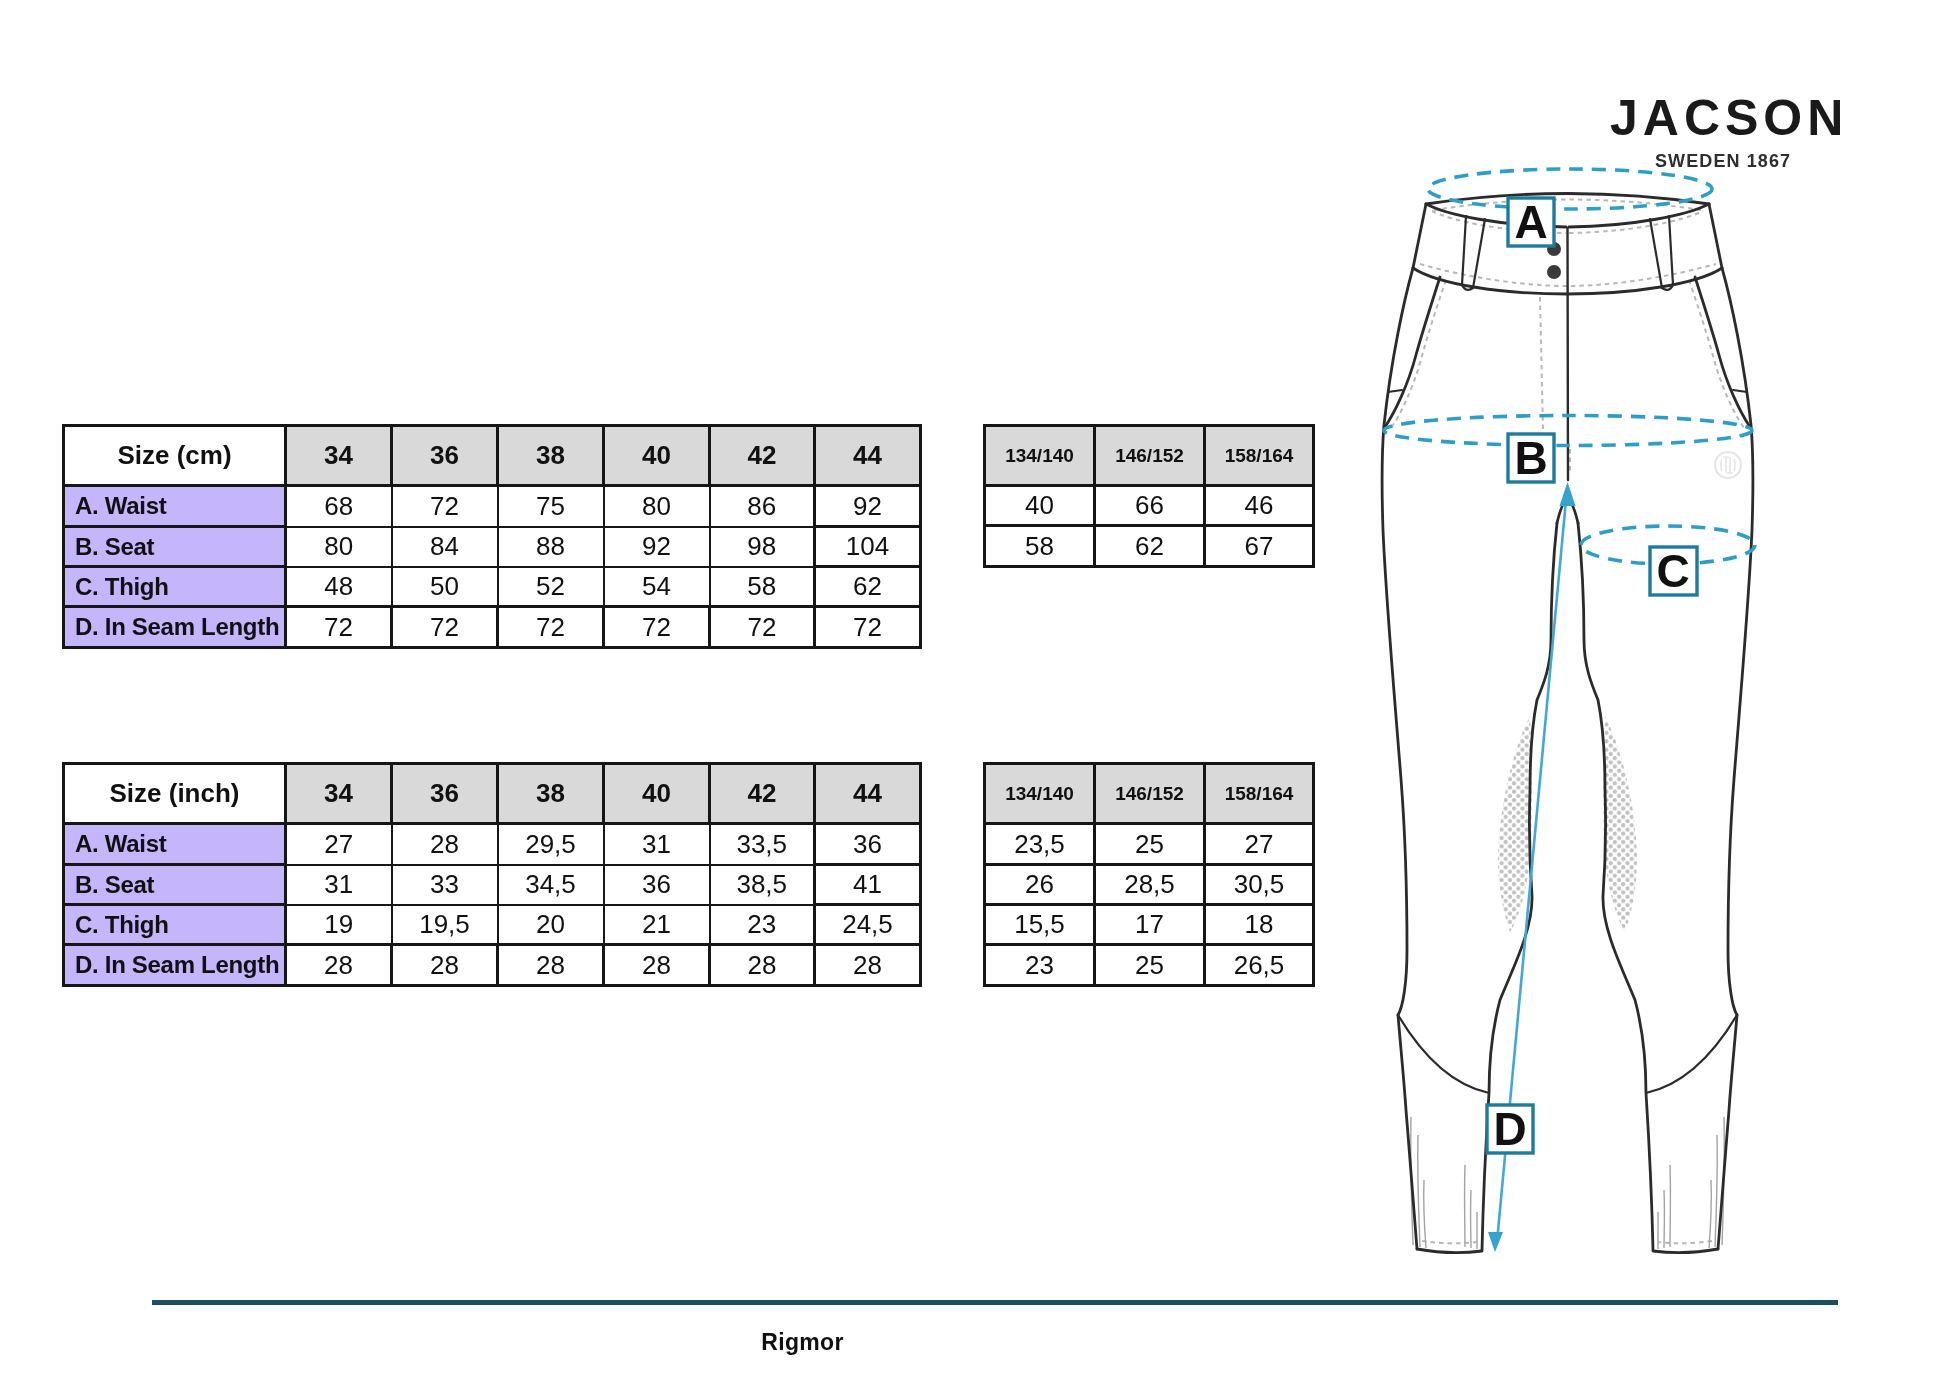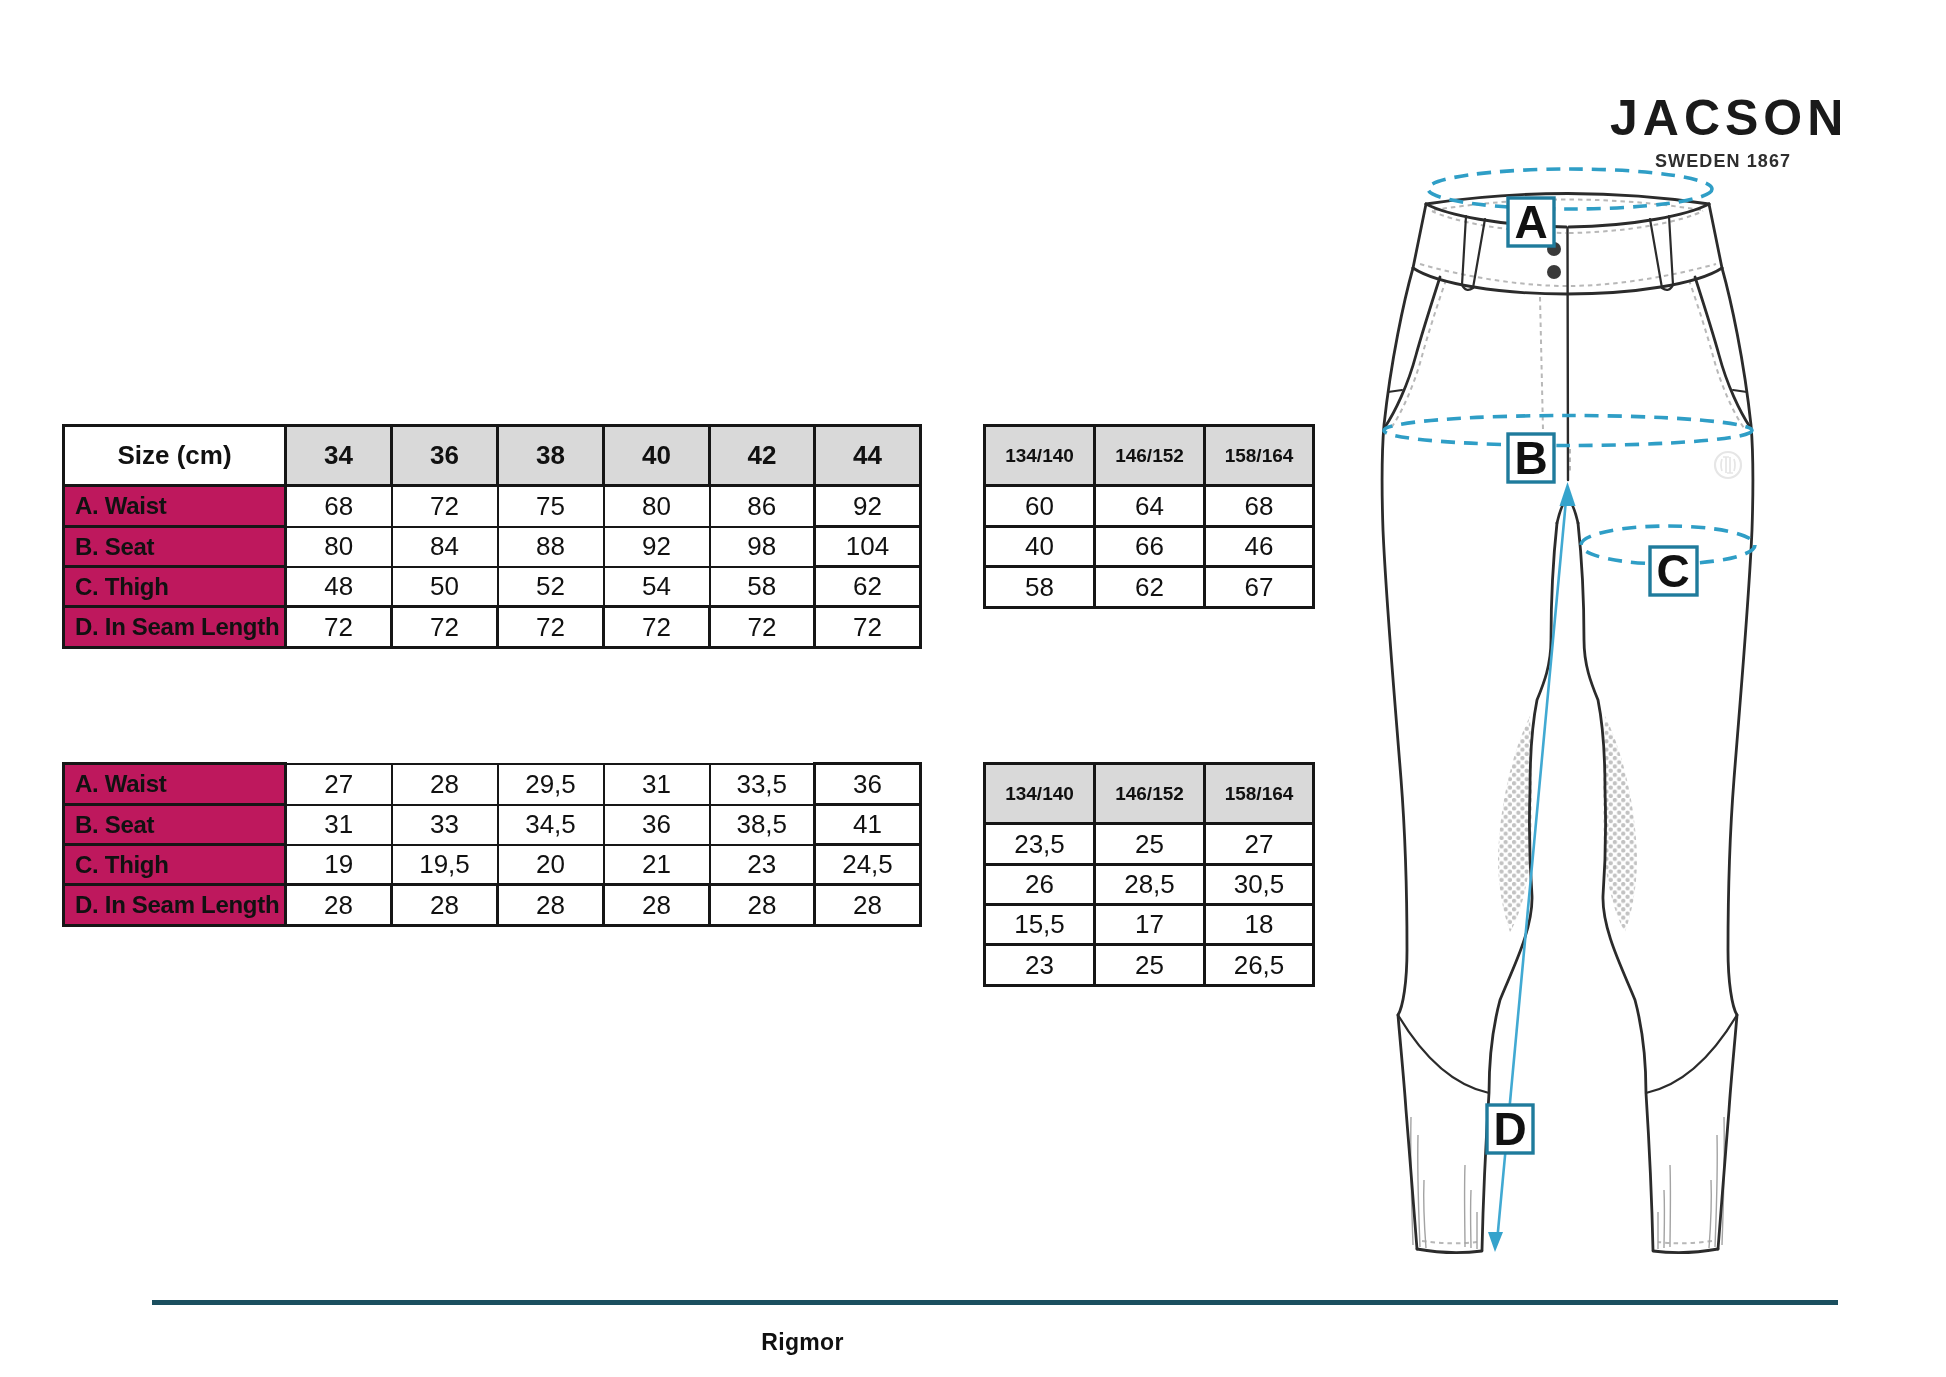--- a/index.html
+++ b/index.html
@@ -2,21 +2,21 @@
 <html><head>
 <meta charset="utf-8">
 <style>
   html,body{margin:0;padding:0;}
   body{width:1946px;height:1377px;position:relative;background:#ffffff;
        font-family:"Liberation Sans", sans-serif;color:#111;overflow:hidden;}
   table{border-collapse:collapse;table-layout:fixed;position:absolute;}
   td{border:2px solid #161616;font-size:26px;text-align:center;vertical-align:middle;
      padding:0;overflow:hidden;white-space:nowrap;}
   .ob{border:3px solid #161616;}
-  td.lbl{text-align:left;padding-left:10px;font-weight:bold;background:#be185d;
+  td.lbl{text-align:left;padding-left:10px;font-weight:bold;background:#c4b5fd;
          font-size:24px;letter-spacing:-0.3px;margin-top:48px;}
   td.hd{font-weight:bold;background:#d9d9d9;text-align:center;}
   td.hd2{font-weight:bold;background:#d9d9d9;font-size:19px;}
   td.sz{font-weight:bold;background:#ffffff;text-align:center;}
   .logo{position:absolute;left:1610px;top:89px;width:280px;}
   .jacson{font-weight:bold;font-size:50px;letter-spacing:5.0px;color:#1a1a1a;}
   .sweden{font-size:18px;letter-spacing:1.1px;color:#2e2e2e;font-weight:bold;}
   .rigmor{position:absolute;top:1329px;left:0;width:1605px;text-align:center;
           font-weight:bold;font-size:23px;letter-spacing:0.3px;color:#101010;}
   .rule{position:absolute;left:152px;top:1300px;width:1686px;height:5px;background:#1b4f5f;}
@@ -88,25 +88,20 @@
       <col style="width:110px">
       <col style="width:110px">
       <col style="width:109px">
     </colgroup>
 <tbody>
       <tr style="height:60px">
         <td class="hd2 ob">134/140</td>
         <td class="hd2 ob">146/152</td>
         <td class="hd2 ob">158/164</td>
       </tr>
-<tr style="height:41px">
-        <td class="ob">60</td>
-        <td class="ob">64</td>
-        <td class="ob">68</td>
-      </tr>
 <tr style="height:40px">
         <td class="ob">40</td>
         <td class="ob">66</td>
         <td class="ob">46</td>
       </tr>
 <tr style="height:41px">
         <td class="ob">58</td>
         <td class="ob">62</td>
         <td class="ob">67</td>
       </tr>
@@ -117,20 +112,29 @@
 <colgroup>
       <col style="width:222px">
       <col style="width:106px">
       <col style="width:106px">
       <col style="width:106px">
       <col style="width:106px">
       <col style="width:105px">
       <col style="width:106px">
     </colgroup>
 <tbody>
+      <tr style="height:60px">
+        <td class="sz ob">Size (inch)</td>
+        <td class="hd ob">34</td>
+        <td class="hd ob">36</td>
+        <td class="hd ob">38</td>
+        <td class="hd ob">40</td>
+        <td class="hd ob">42</td>
+        <td class="hd ob">44</td>
+      </tr>
 <tr style="height:41px">
         <td class="lbl ob">A. Waist</td>
         <td>27</td>
         <td>28</td>
         <td>29,5</td>
         <td>31</td>
         <td>33,5</td>
         <td class="ob">36</td>
       </tr>
 <tr style="height:40px">

